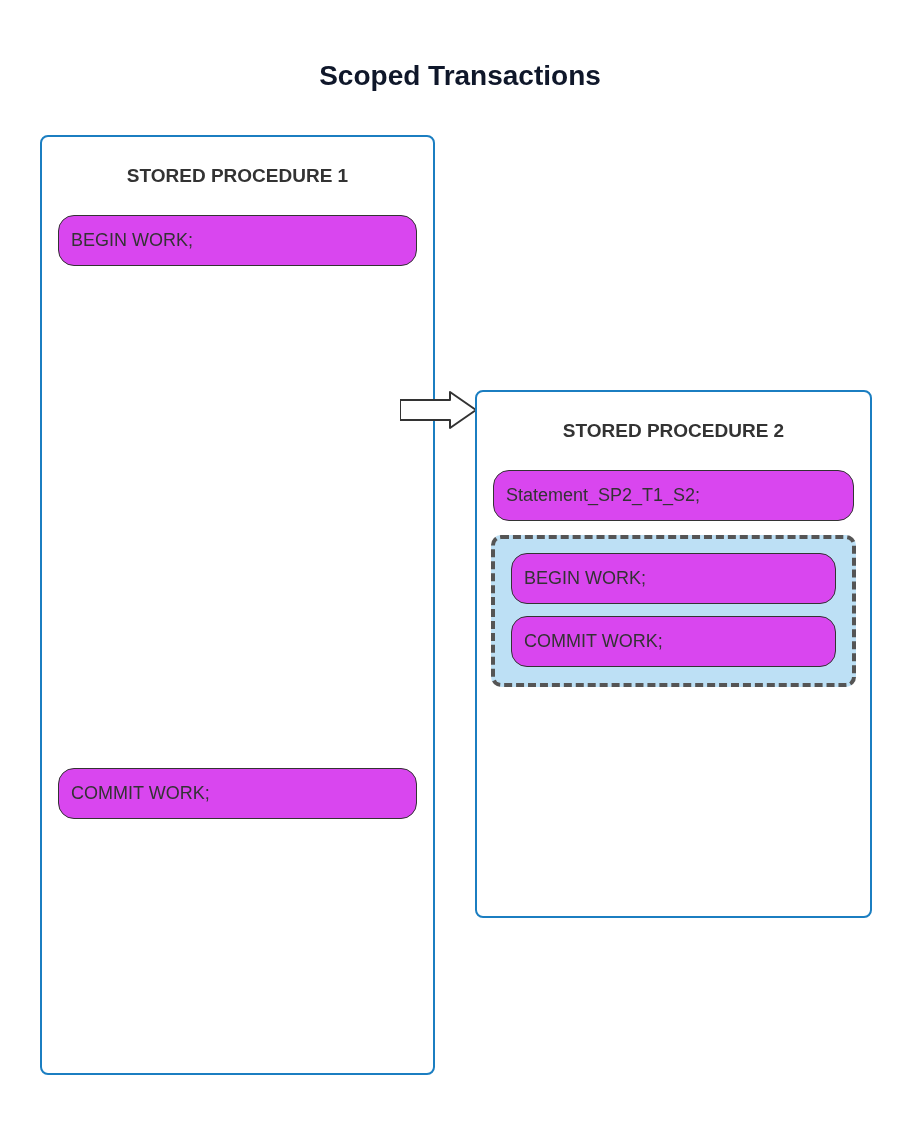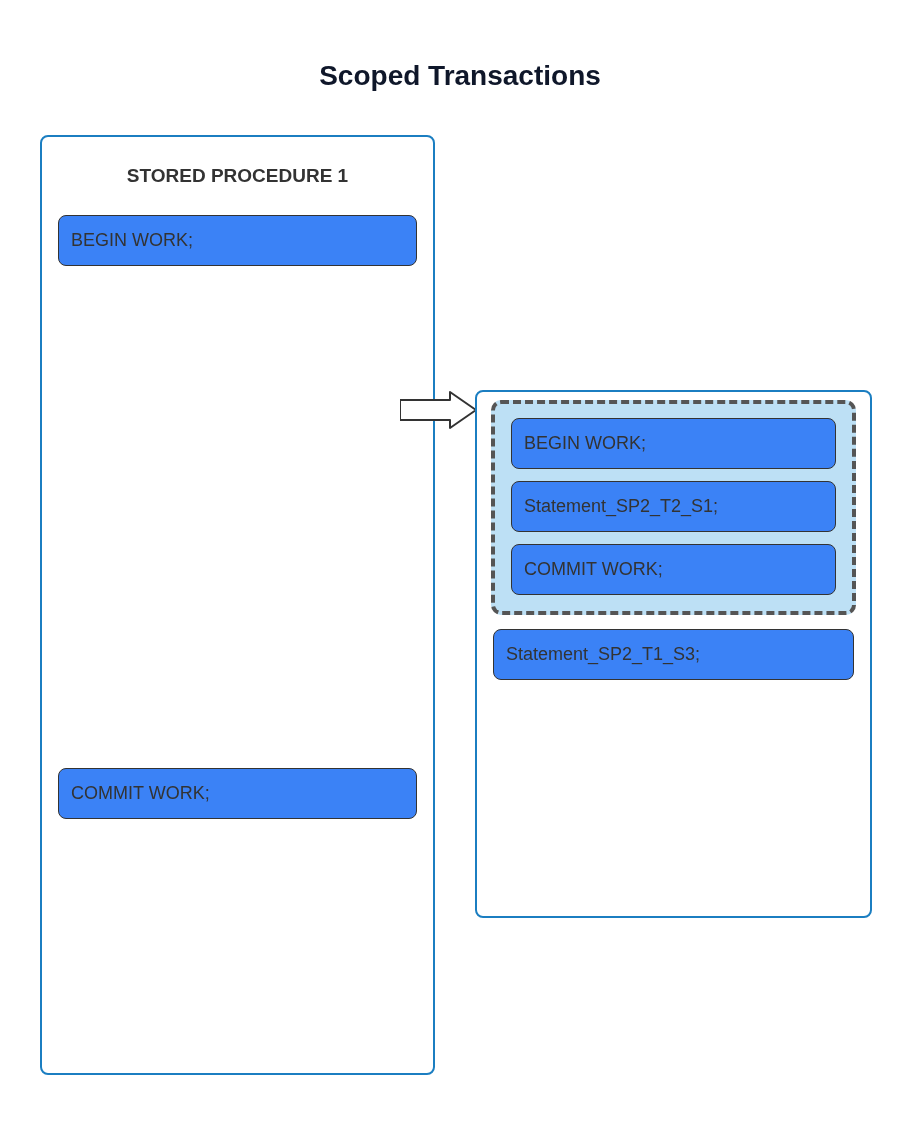--- a/index.html
+++ b/index.html
@@ -45,22 +45,22 @@
   .proc-title {
     text-align: center;
     font-weight: bold;
     font-size: 19px;
     color: #333333;
     margin-top: 28px;
     margin-bottom: 28px;
   }
   .stmt {
     border: 1.8px solid #333333;
-    border-radius: 8px;
-    background: #3b82f6;
+    border-radius: 16px;
+    background: #d946ef;
     margin: 0 16px 14px 16px;
     padding: 14px 12px;
     font-size: 18px;
     color: #333333;
     text-align: left;
   }
   .scoped-block {
     margin: 8px 14px 14px 14px;
     padding: 14px 4px 4px 4px;
     background: #bde0f5;
@@ -93,19 +93,19 @@
   <div class="stmt">COMMIT WORK;</div>
 </div>
 
 <div class="arrow-wrap">
   <svg width="80" height="40" viewBox="0 0 80 40">
     <path d="M 0 10 L 50 10 L 50 2 L 76 20 L 50 38 L 50 30 L 0 30 Z" fill="#ffffff" stroke="#333333" stroke-width="2" stroke-linejoin="round"></path>
   </svg>
 </div>
 
 <div class="proc-box proc2">
+  <div class="proc-title">STORED PROCEDURE 2</div>
+  <div class="stmt">Statement_SP2_T1_S2;</div>
   <div class="scoped-block">
     <div class="stmt">BEGIN WORK;</div>
-    <div class="stmt">Statement_SP2_T2_S1;</div>
     <div class="stmt">COMMIT WORK;</div>
   </div>
-  <div class="stmt">Statement_SP2_T1_S3;</div>
 </div>
 
 </body></html>

